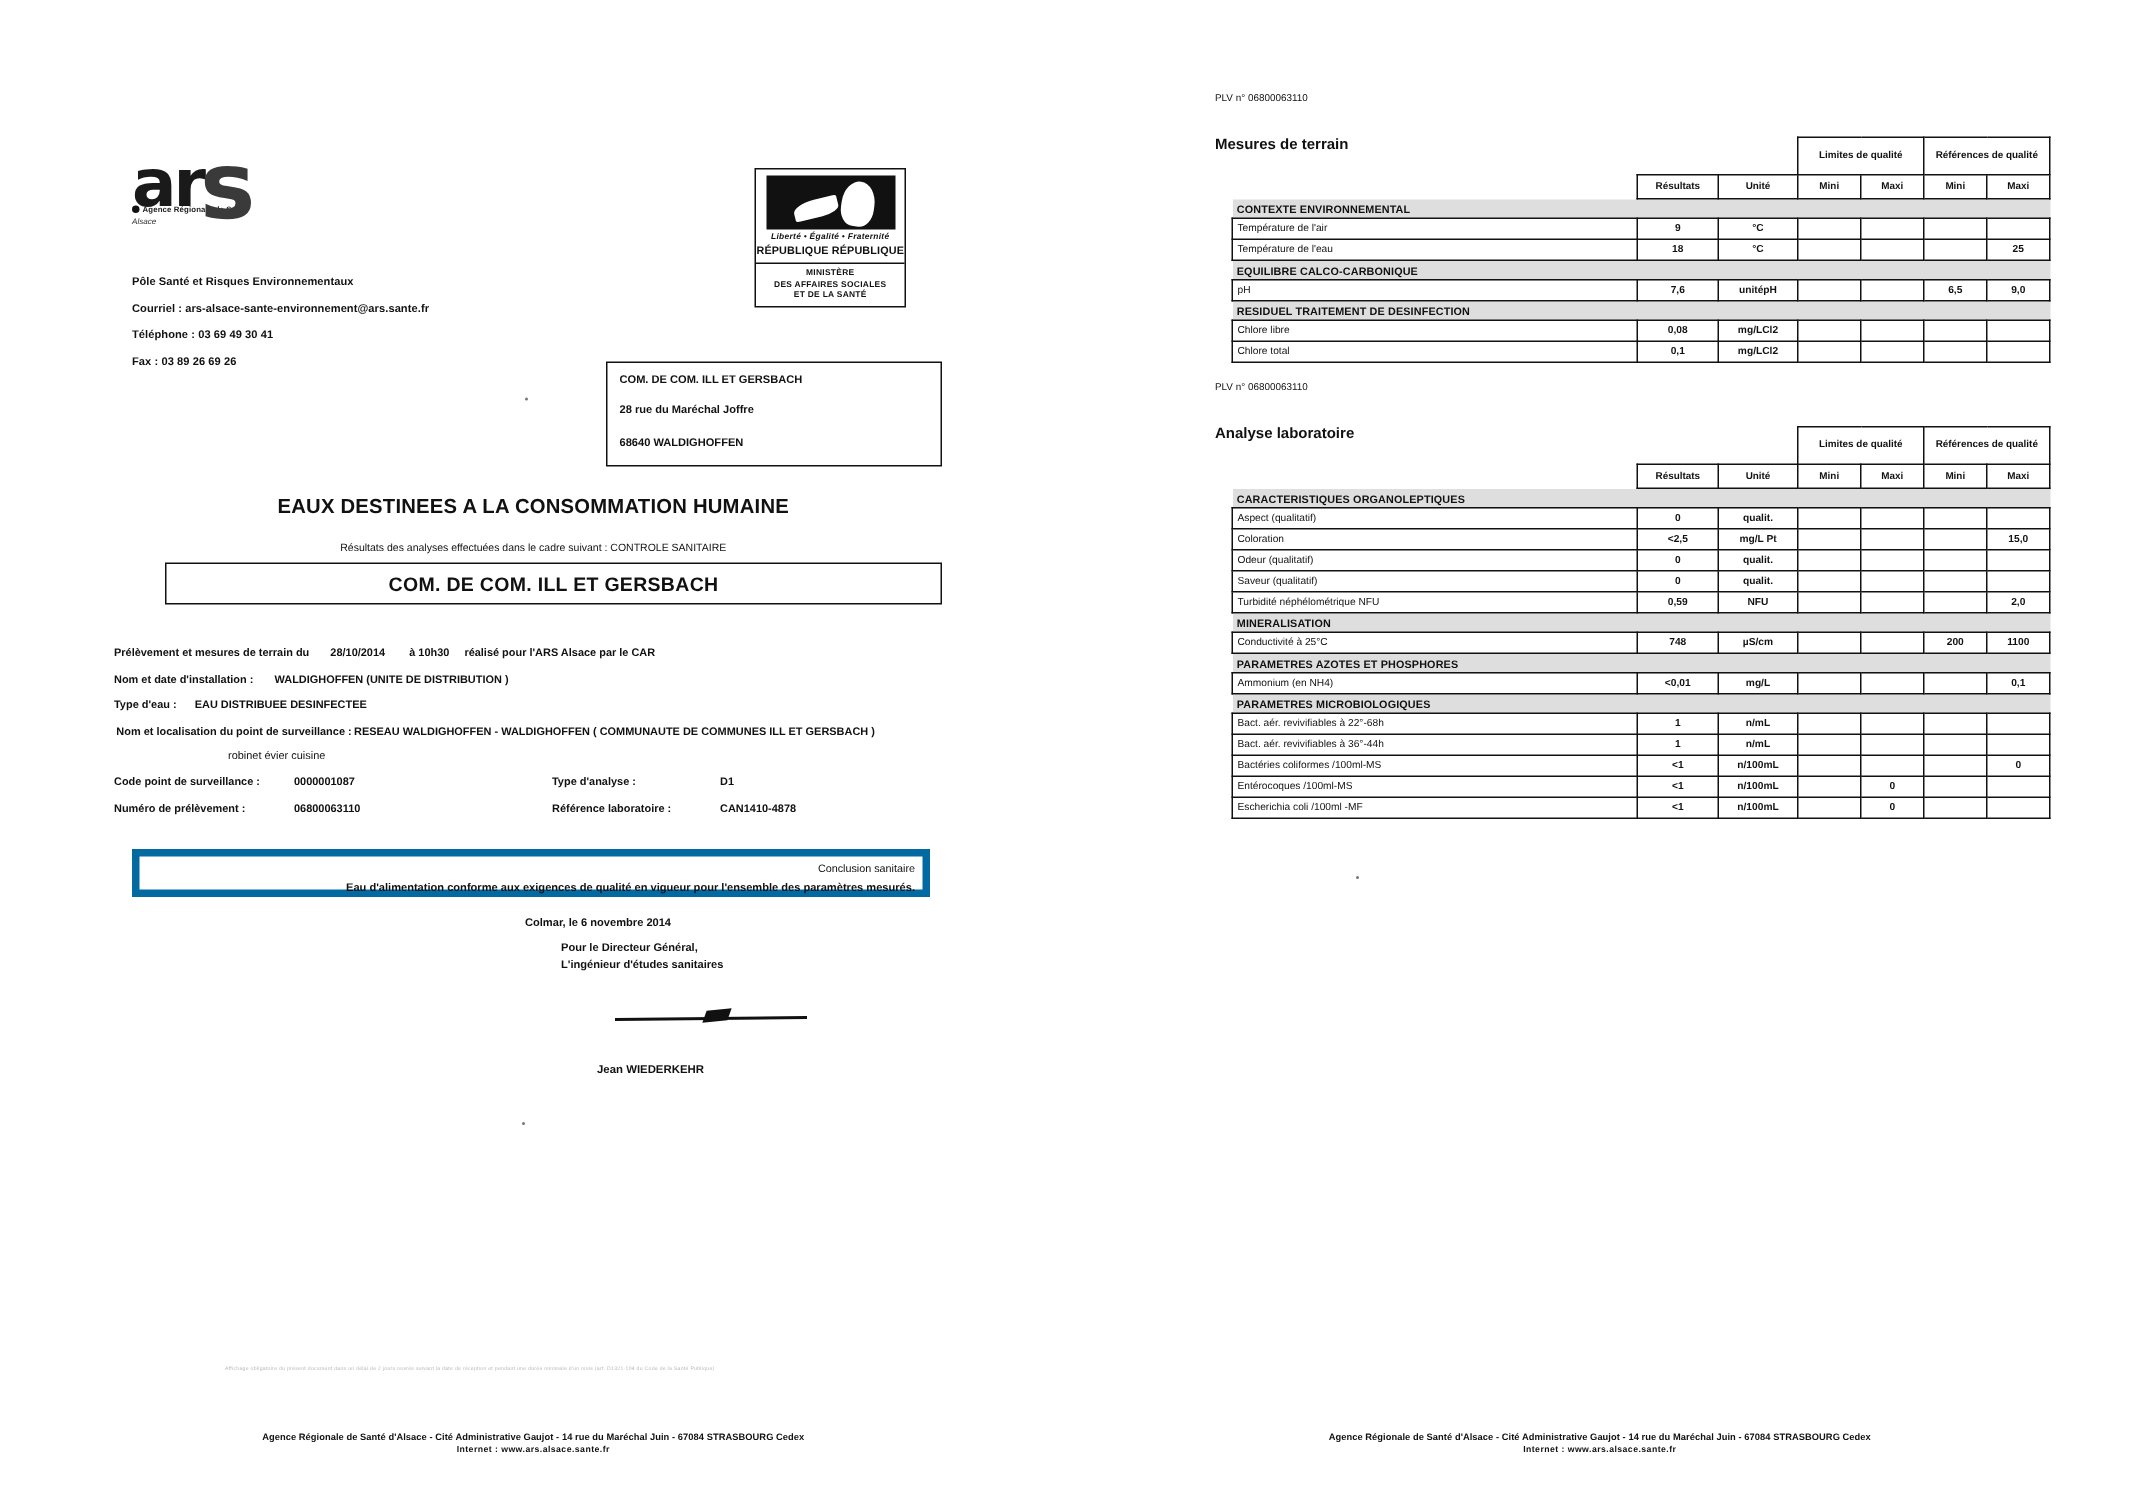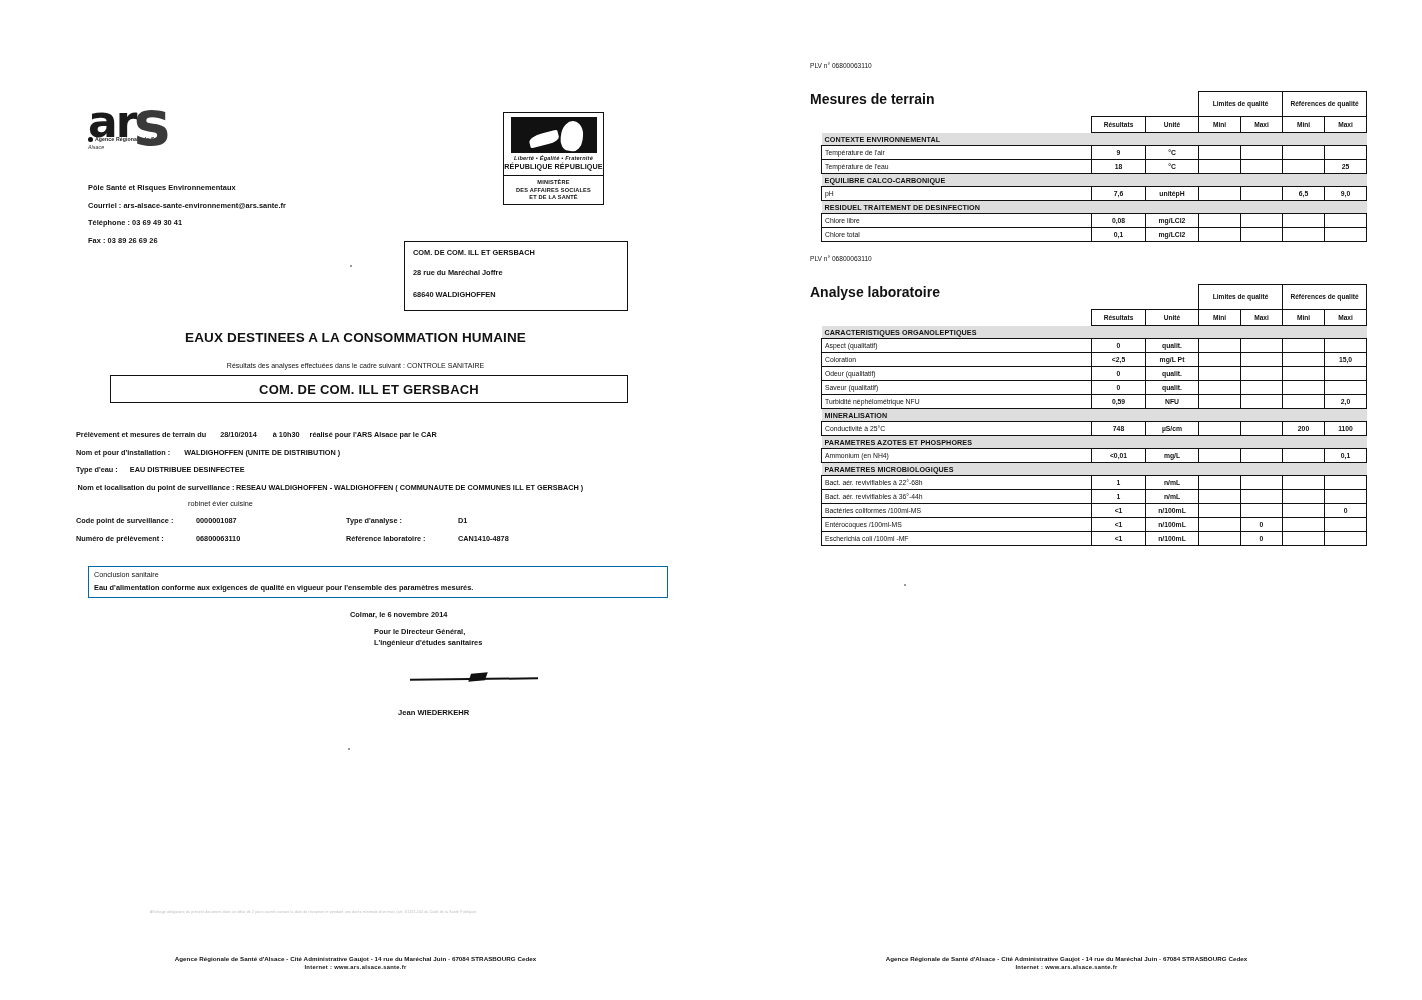--- a/index.html
+++ b/index.html
@@ -102,30 +102,30 @@
   .meta .lbl { font-weight:700; }
   .meta .val { font-weight:700; }
   .m-prelev .d1 { margin-left:12px; }
   .m-prelev .d2 { margin-left:14px; }
   .m-prelev .d3 { margin-left:8px; }
   .m-inst .val { margin-left:12px; }
   .m-type .val { margin-left:10px; }
   .m-surv { display:flex; }
   .m-surv .lbl { width:160px; line-height:10.5px; flex:none;text-align:center;}
   .m-surv .val { line-height:10.5px; }
-  .m-robinet { margin-left:112px; margin-top:-2px; }
+  .m-robinet { margin-left:76px; margin-top:-2px; }
   .m-two { display:flex; }
   .m-two .c1 { width:120px; flex:none; font-weight:700;}
-  .m-two .c2 { width:150px; flex:none; font-weight:700;}
+  .m-two .c2 { width:172px; flex:none; font-weight:700;}
   .m-two .c3 { width:112px; flex:none; font-weight:700;}
   .m-two .c4 { font-weight:700;}
 
   .concl-box {
-    position:absolute; left:88px; top:566px; width:580px; height:32px;
-    border:1px solid #0369a1; padding:3px 5px;
+    position:absolute; left:88px; top:566px; width:532px; height:32px;
+    border:5px solid #0369a1; padding:3px 5px;text-align:right;
   }
   .concl-box .t1 { font-size:7.2px; color:#111; margin-bottom:4px; }
   .concl-box .t2 { font-size:7.4px; font-weight:700; color:#111; }
 
   .sign { position:absolute; left:350px; top:610px; width:300px; font-size:7.4px; font-weight:700; color:#111; }
   .sign .city { margin-bottom:7px; }
   .sign .l2 { margin-left:24px; line-height:11px; }
   .sign .sig-mark {
     margin:24px 0 0 60px; width:128px; height:12px; position:relative;
   }
@@ -153,21 +153,21 @@
   .footer .f2 { font-size:5.8px; font-weight:700; color:#111; margin-top:2.5px; letter-spacing:.3px;}
 
   
   .tbl-wrap { position:absolute; left:99px; width:545px; }
   #tbl1-wrap { top:62px; }
   #tbl2-wrap { top:255px; }
 
   .plv { font-size:6.6px; color:#111; margin-bottom:22px; }
   .tbl-title {
     position:absolute; left:0; top:29px;
-    font-size:14px; font-weight:700; color:#111;
+    font-size:10px; font-weight:700; color:#111;
   }
 
   table.rep { border-collapse:collapse; width:545px; table-layout:fixed; font-size:6.6px;margin-left:11px; }
   table.rep col.c-name { width:270px; }
   table.rep col.c-res  { width:54px; }
   table.rep col.c-uni  { width:53px; }
   table.rep col.c-lmin { width:42px; }
   table.rep col.c-lmax { width:42px; }
   table.rep col.c-rmin { width:42px; }
   table.rep col.c-rmax { width:42px; }
@@ -241,21 +241,21 @@
   </div>
 
   <div class="meta">
     <div class="row m-prelev">
       <span class="lbl">Prélèvement et mesures de terrain du</span>
       <span class="val d1">28/10/2014</span>
       <span class="val d2">à 10h30</span>
       <span class="val d3">réalisé pour l'ARS Alsace par le CAR</span>
     </div>
     <div class="row m-inst">
-      <span class="lbl">Nom et pour d'installation :</span>
+      <span class="lbl">Nom et date d'installation :</span>
       <span class="val">WALDIGHOFFEN (UNITE DE DISTRIBUTION )</span>
     </div>
     <div class="row m-type">
       <span class="lbl">Type d'eau :</span>
       <span class="val">EAU DISTRIBUEE DESINFECTEE</span>
     </div>
     <div class="row m-surv">
       <span class="lbl">Nom et localisation du point de surveillance :</span>
       <span class="val">RESEAU WALDIGHOFFEN - WALDIGHOFFEN ( COMMUNAUTE DE COMMUNES ILL ET GERSBACH )</span>
     </div>

